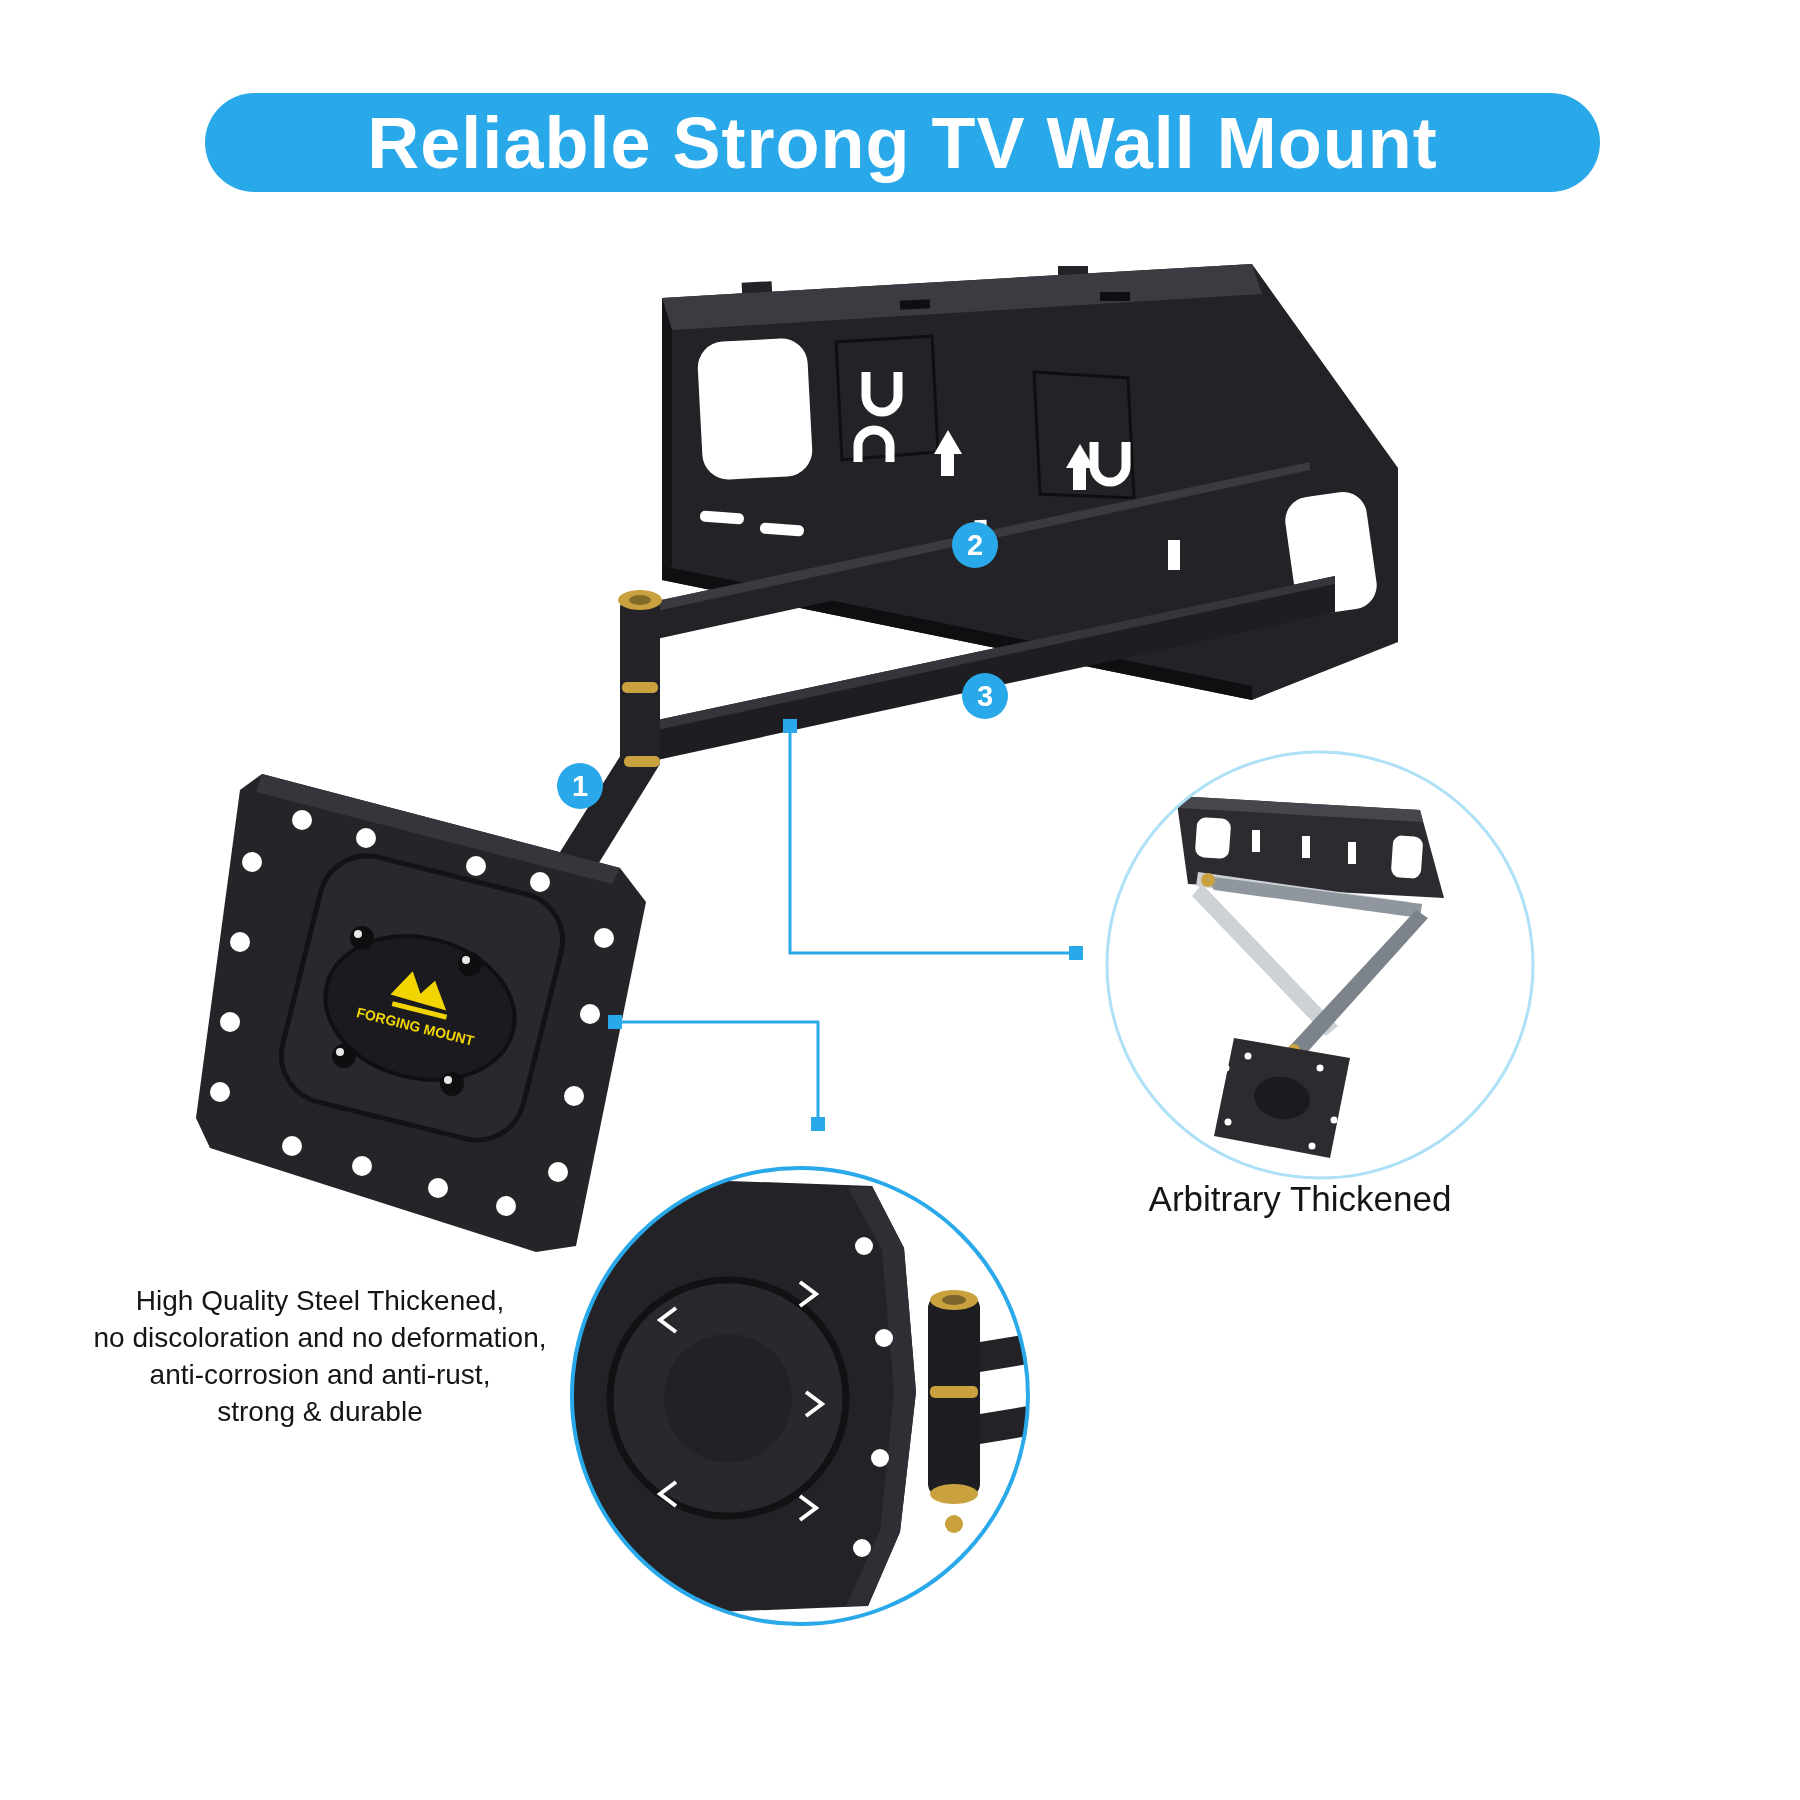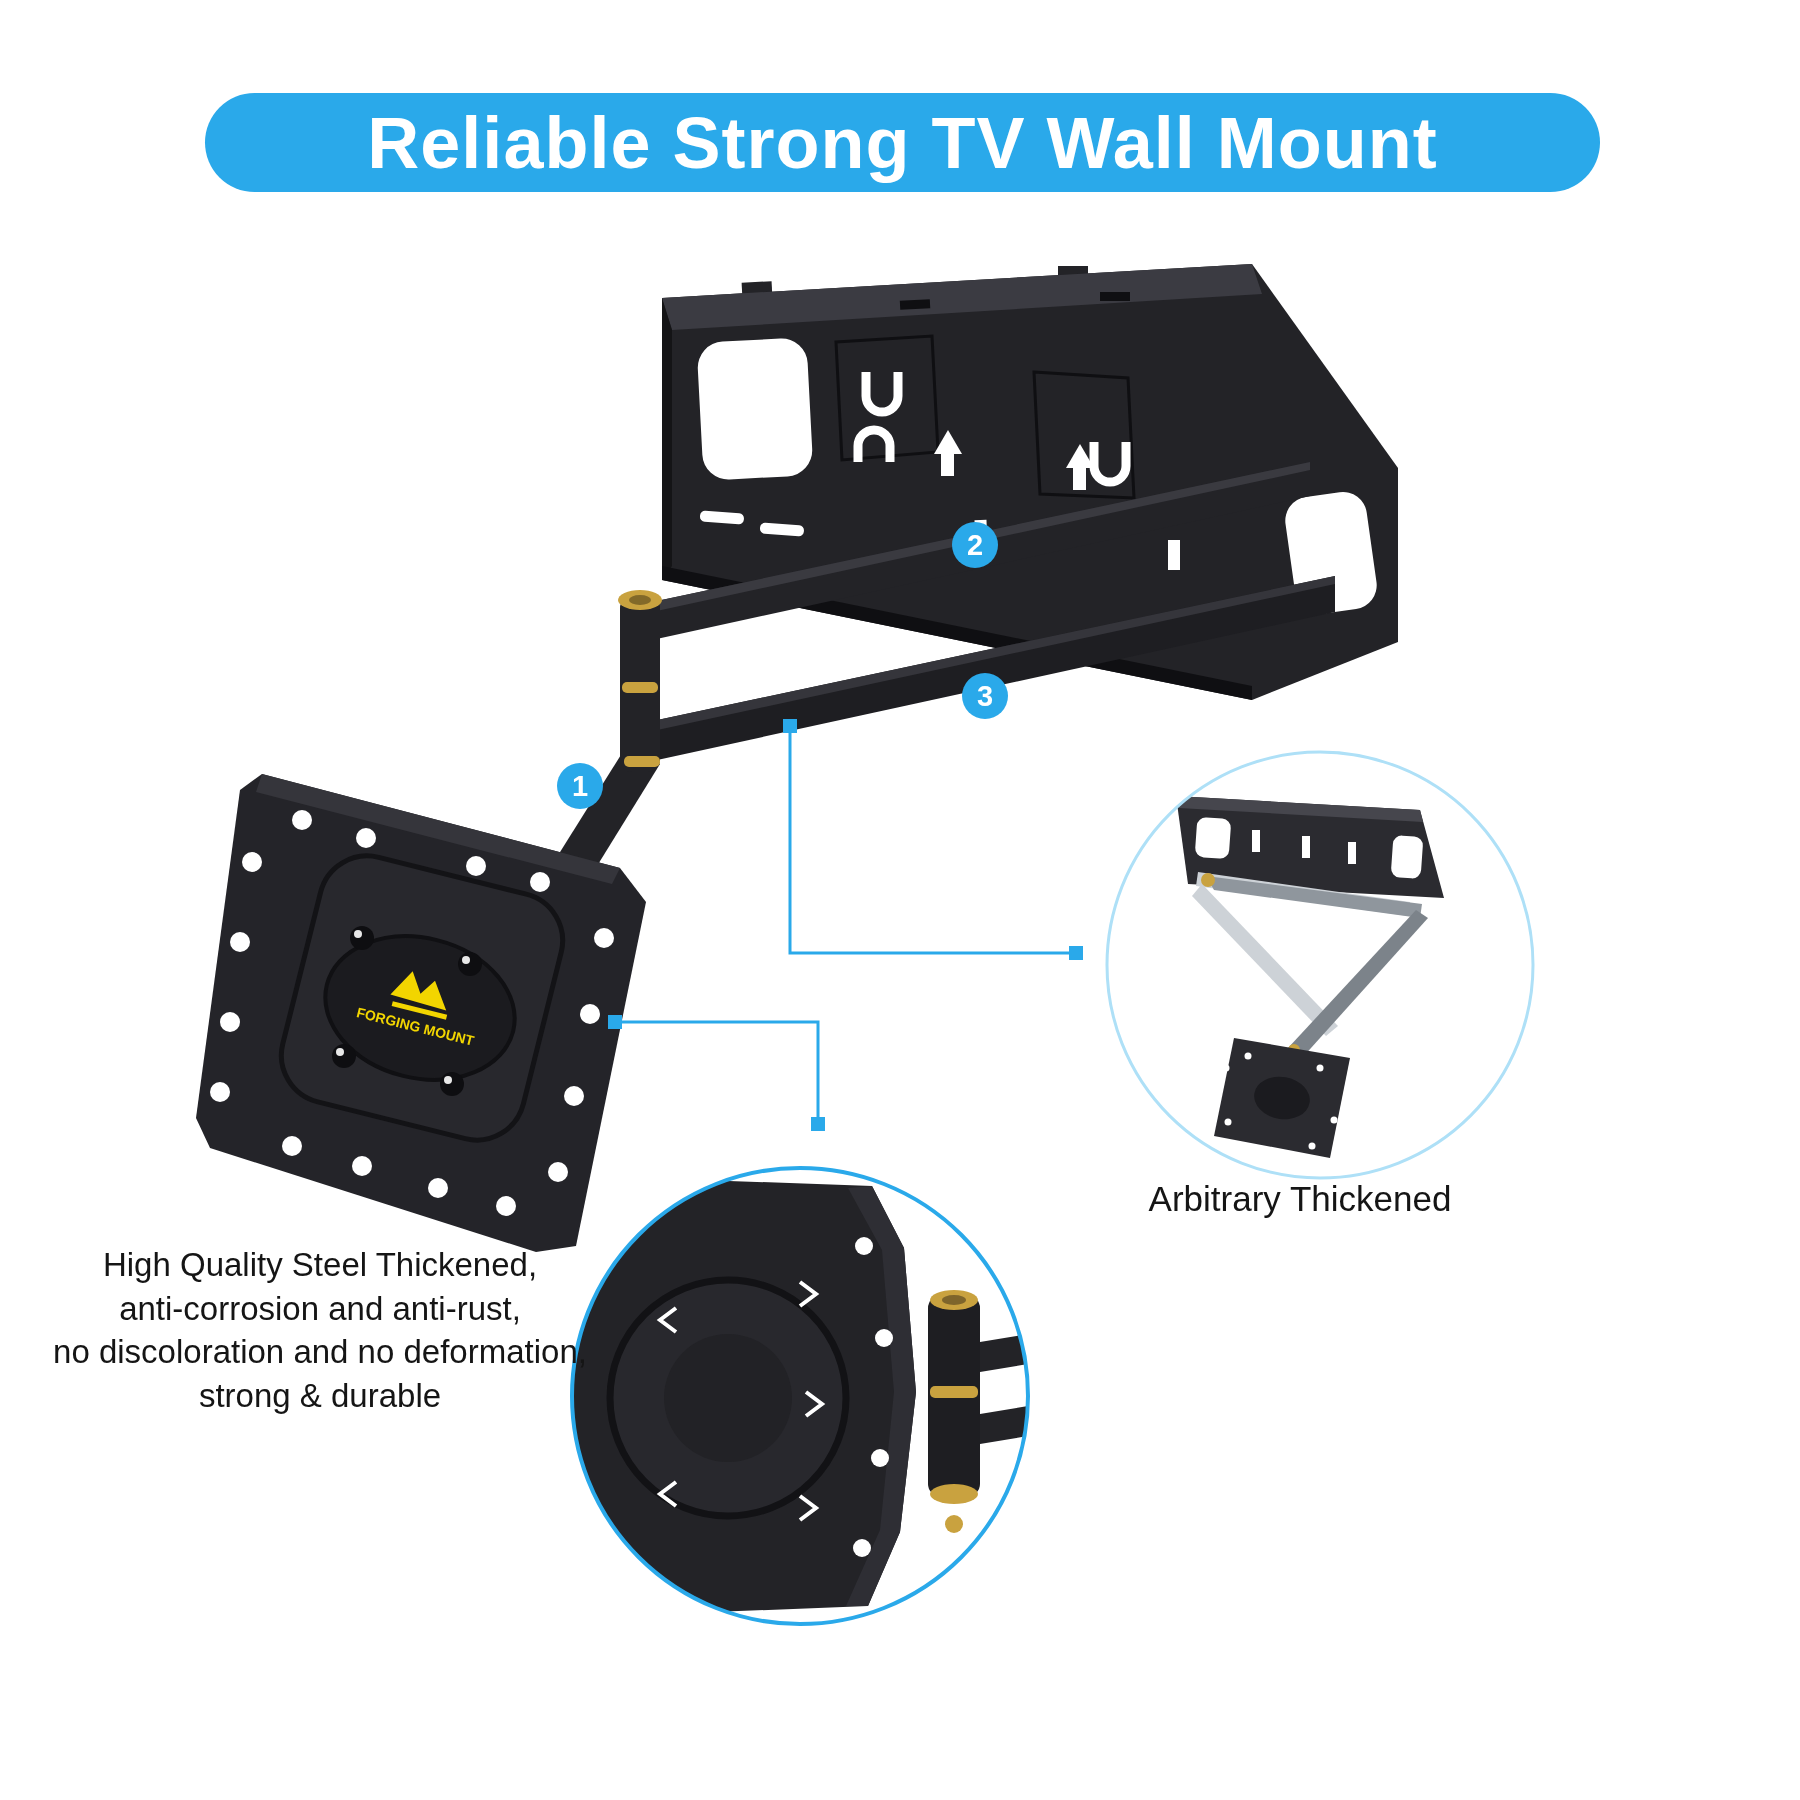--- a/index.html
+++ b/index.html
@@ -14,21 +14,21 @@
   .banner-title { color:#ffffff; font-size:72px; font-weight:700; letter-spacing:1px; white-space:nowrap; }
   .badge {
     position:absolute; width:46px; height:46px; border-radius:50%;
     background:#2aa9ea; color:#ffffff; font-size:29px; font-weight:700;
     display:flex; align-items:center; justify-content:center;
   }
   .badge-1 { left:557px; top:763px; }
   .badge-2 { left:952px; top:522px; }
   .badge-3 { left:962px; top:673px; }
   .caption { position:absolute; color:#151515; text-align:center; }
-  .caption-left { left:30px; top:1243px; width:580px; font-size:33px; line-height:1.32; }
+  .caption-left { left:30px; top:1283px; width:580px; font-size:28px; line-height:1.32; }
   .caption-right { left:1030px; top:1176px; width:540px; font-size:35px; line-height:1.34; }
 </style>
 </head>
 <body>
 
 <div class="canvas">
 
   <svg class="art" viewBox="0 0 1800 1800" xmlns="http://www.w3.org/2000/svg">
     <defs>
       <clipPath id="clipRight">
@@ -204,22 +204,22 @@
   <div class="banner">
     <span class="banner-title">Reliable Strong TV Wall Mount</span>
   </div>
 
   <div class="badge badge-1">1</div>
   <div class="badge badge-2">2</div>
   <div class="badge badge-3">3</div>
 
   <div class="caption caption-left">
     <div>High Quality Steel Thickened,</div>
+    <div>no discoloration and no deformation,</div>
     <div>anti-corrosion and anti-rust,</div>
-    <div>no discoloration and no deformation,</div>
     <div>strong &amp; durable</div>
   </div>
 
   <div class="caption caption-right">
     <div>Arbitrary Thickened</div>
   </div>
 
 </div>
 
 </body></html>

